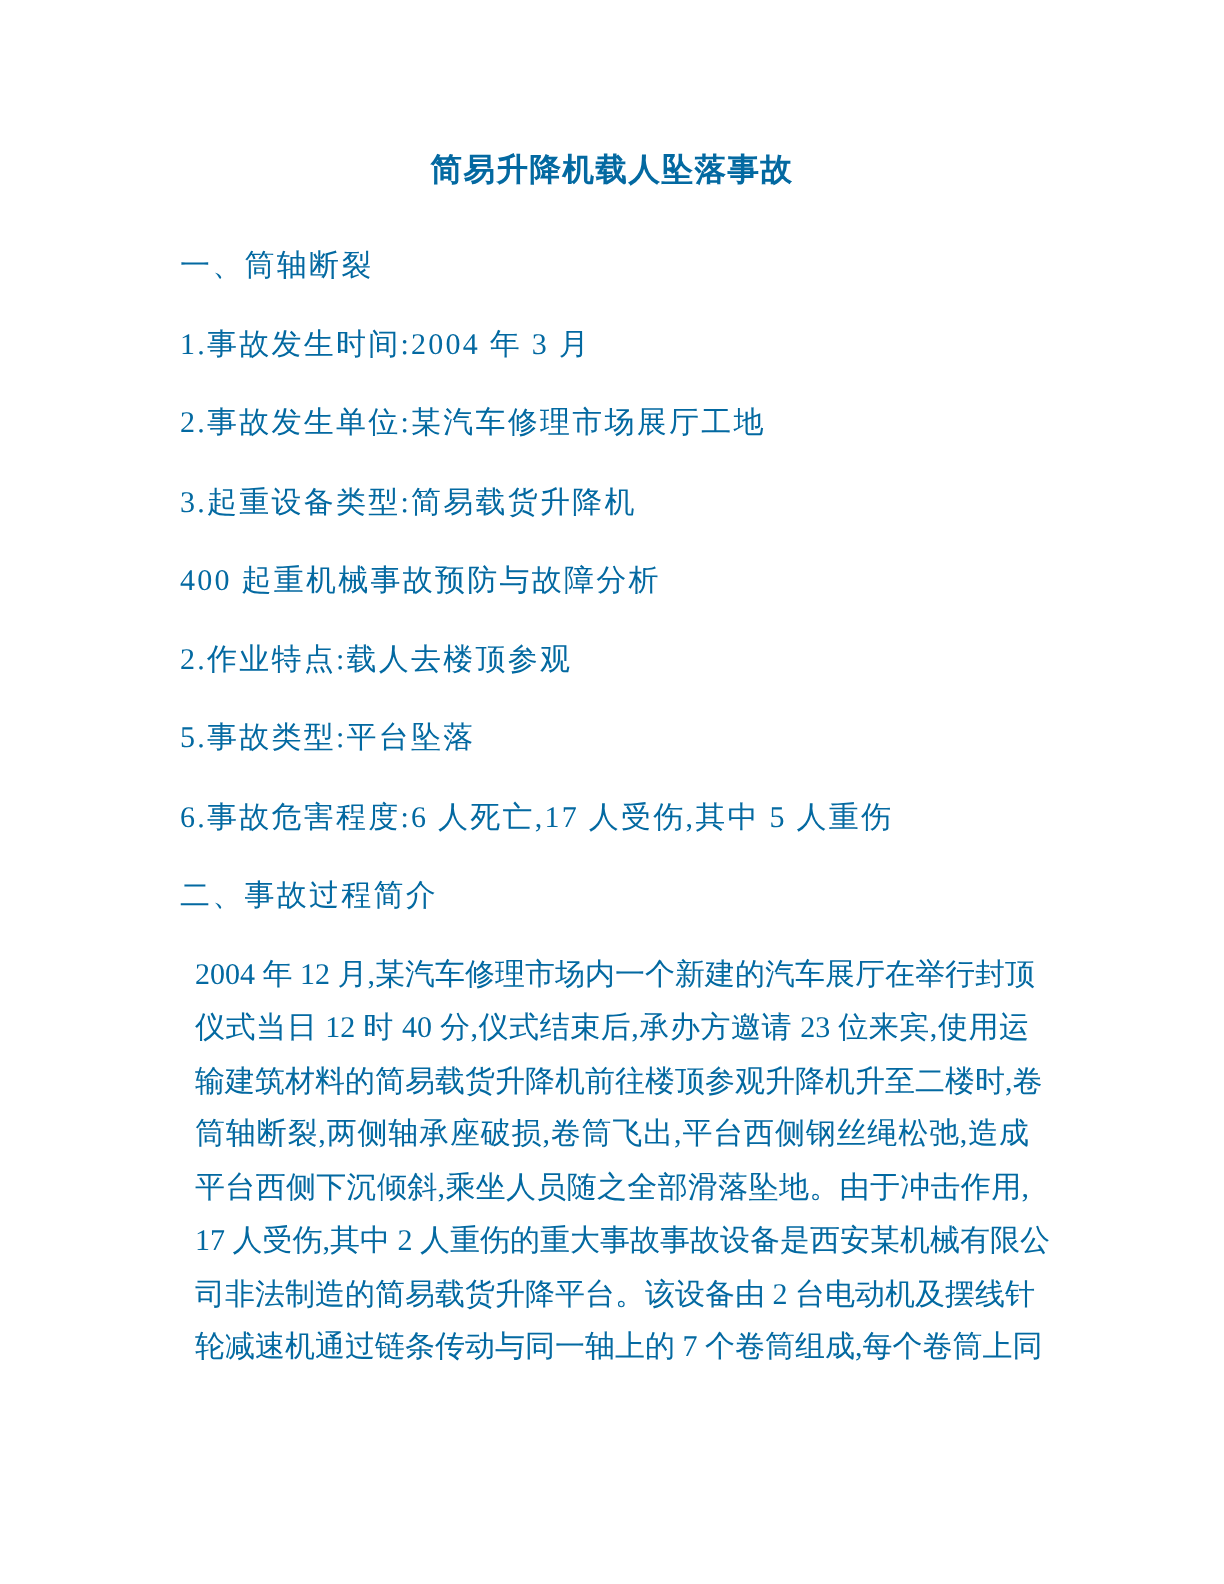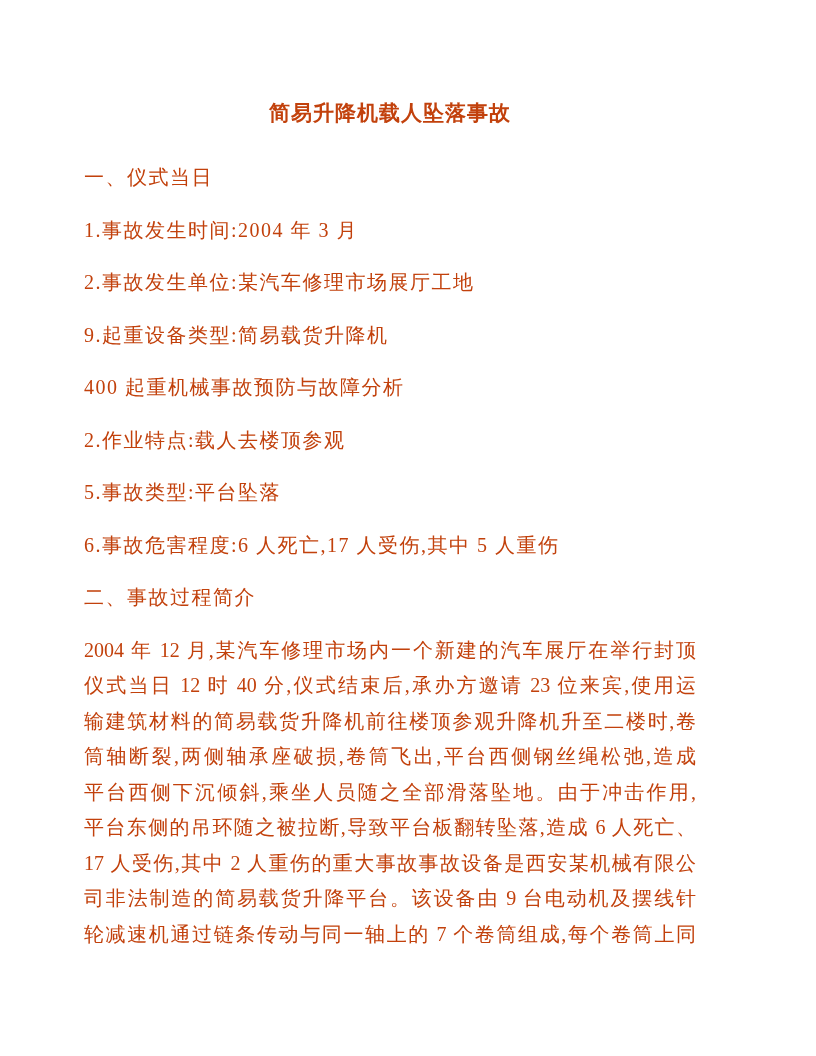--- a/index.html
+++ b/index.html
@@ -7,24 +7,24 @@
     padding: 0;
     background: #ffffff;
   }
   .page {
     position: relative;
     width: 816px;
     height: 1056px;
     margin: 0 auto;
     background: #ffffff;
     box-sizing: border-box;
-    padding: 95px 120px 0 84px;
+    padding: 95px 120px 0 120px;
     overflow: hidden;
     font-family: "Liberation Serif", "DejaVu Serif", serif;
-    color: #c2410c;
+    color: #0369a1;
   }
   .doc-title {
     font-size: 21px;
     font-weight: bold;
     letter-spacing: 1px;
     text-align: center;
     line-height: 36px;
     margin: 0 0 29px 0;
     white-space: nowrap;
   }
@@ -32,57 +32,56 @@
     font-size: 20px;
     letter-spacing: 1.5px;
     line-height: 35.5px;
     margin: 0 0 17px 0;
     white-space: nowrap;
   }
   .heading-gap {
     
   }
   .para {
-    margin: 0;
+    margin: 10px;
   }
   .para-line {
     font-size: 20px;
     line-height: 35.5px;
     margin: 0;
     text-align: justify;
     text-align-last: justify;
     -moz-text-align-last: justify;
     text-justify: inter-character;
     white-space: nowrap;
   }
 </style>
 </head>
 <body>
 
 <div class="page">
 
   <h1 class="doc-title">简易升降机载人坠落事故</h1>
 
-  <div class="doc-line">一、仪式当日</div>
+  <div class="doc-line">一、筒轴断裂</div>
 
   <div class="doc-line">1.事故发生时间:2004 年 3 月</div>
   <div class="doc-line">2.事故发生单位:某汽车修理市场展厅工地</div>
-  <div class="doc-line">9.起重设备类型:简易载货升降机</div>
+  <div class="doc-line">3.起重设备类型:简易载货升降机</div>
   <div class="doc-line">400 起重机械事故预防与故障分析</div>
   <div class="doc-line">2.作业特点:载人去楼顶参观</div>
   <div class="doc-line">5.事故类型:平台坠落</div>
   <div class="doc-line">6.事故危害程度:6 人死亡,17 人受伤,其中 5 人重伤</div>
 
   <div class="doc-line heading-gap">二、事故过程简介</div>
 
   <div class="para">
     <div class="para-line">2004 年 12 月,某汽车修理市场内一个新建的汽车展厅在举行封顶</div>
     <div class="para-line">仪式当日 12 时 40 分,仪式结束后,承办方邀请 23 位来宾,使用运</div>
     <div class="para-line">输建筑材料的简易载货升降机前往楼顶参观升降机升至二楼时,卷</div>
     <div class="para-line">筒轴断裂,两侧轴承座破损,卷筒飞出,平台西侧钢丝绳松弛,造成</div>
     <div class="para-line">平台西侧下沉倾斜,乘坐人员随之全部滑落坠地。由于冲击作用,</div>
-    <div class="para-line">平台东侧的吊环随之被拉断,导致平台板翻转坠落,造成 6 人死亡、</div>
     <div class="para-line">17 人受伤,其中 2 人重伤的重大事故事故设备是西安某机械有限公</div>
-    <div class="para-line">司非法制造的简易载货升降平台。该设备由 9 台电动机及摆线针</div>
+    <div class="para-line">司非法制造的简易载货升降平台。该设备由 2 台电动机及摆线针</div>
     <div class="para-line">轮减速机通过链条传动与同一轴上的 7 个卷筒组成,每个卷筒上同</div>
   </div>
 
 </div>
 
 </body></html>

